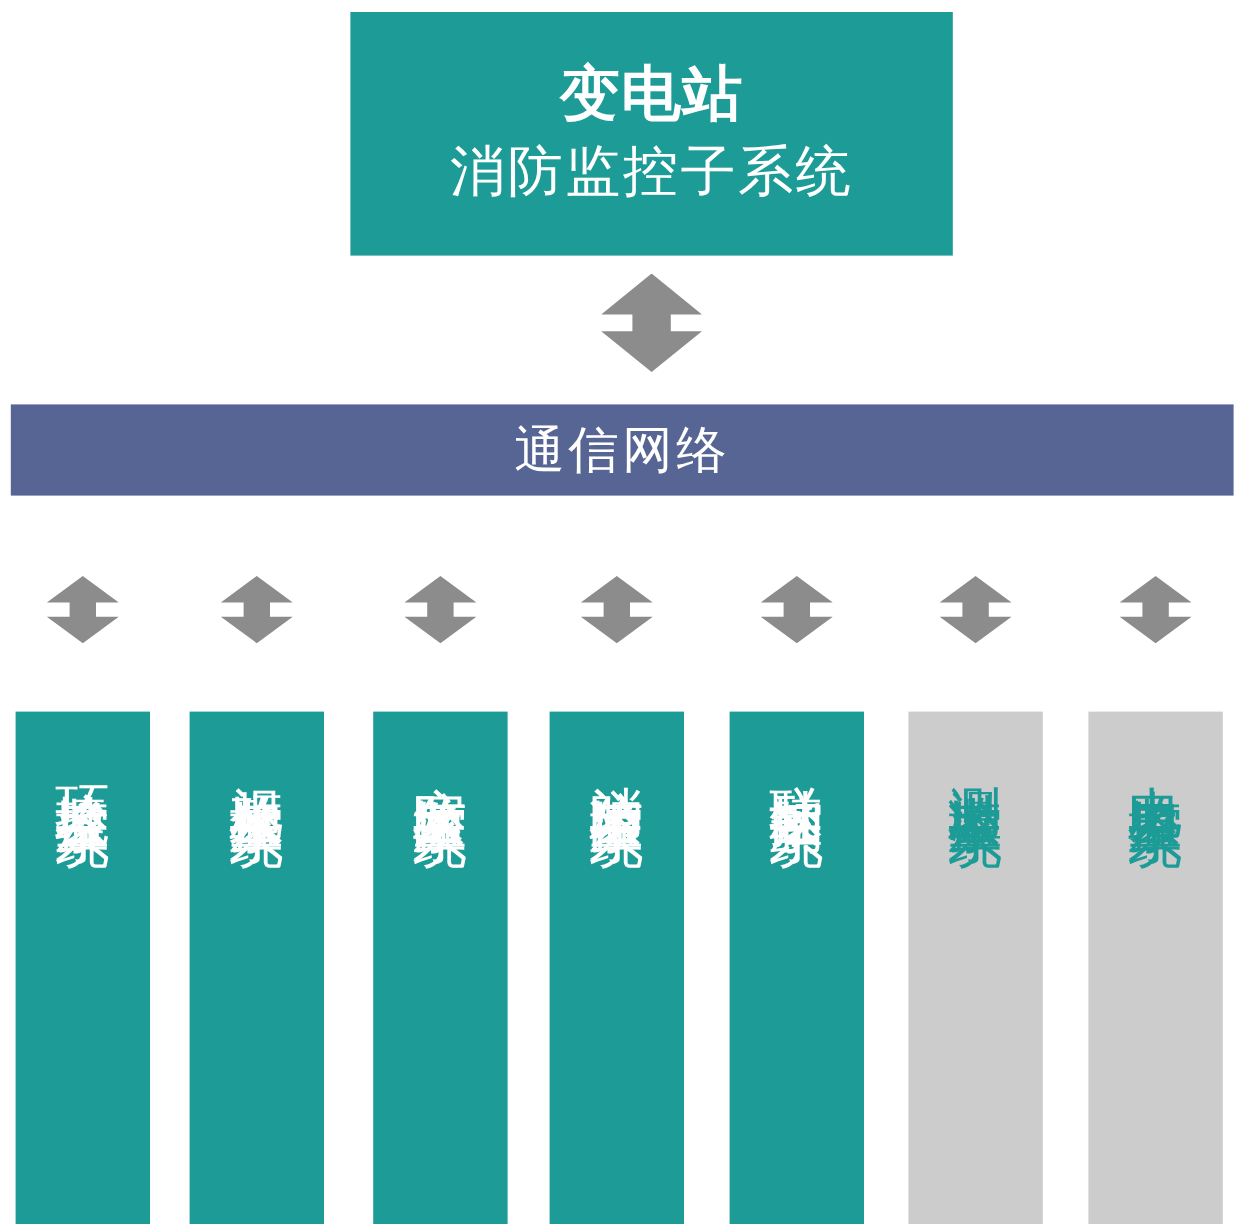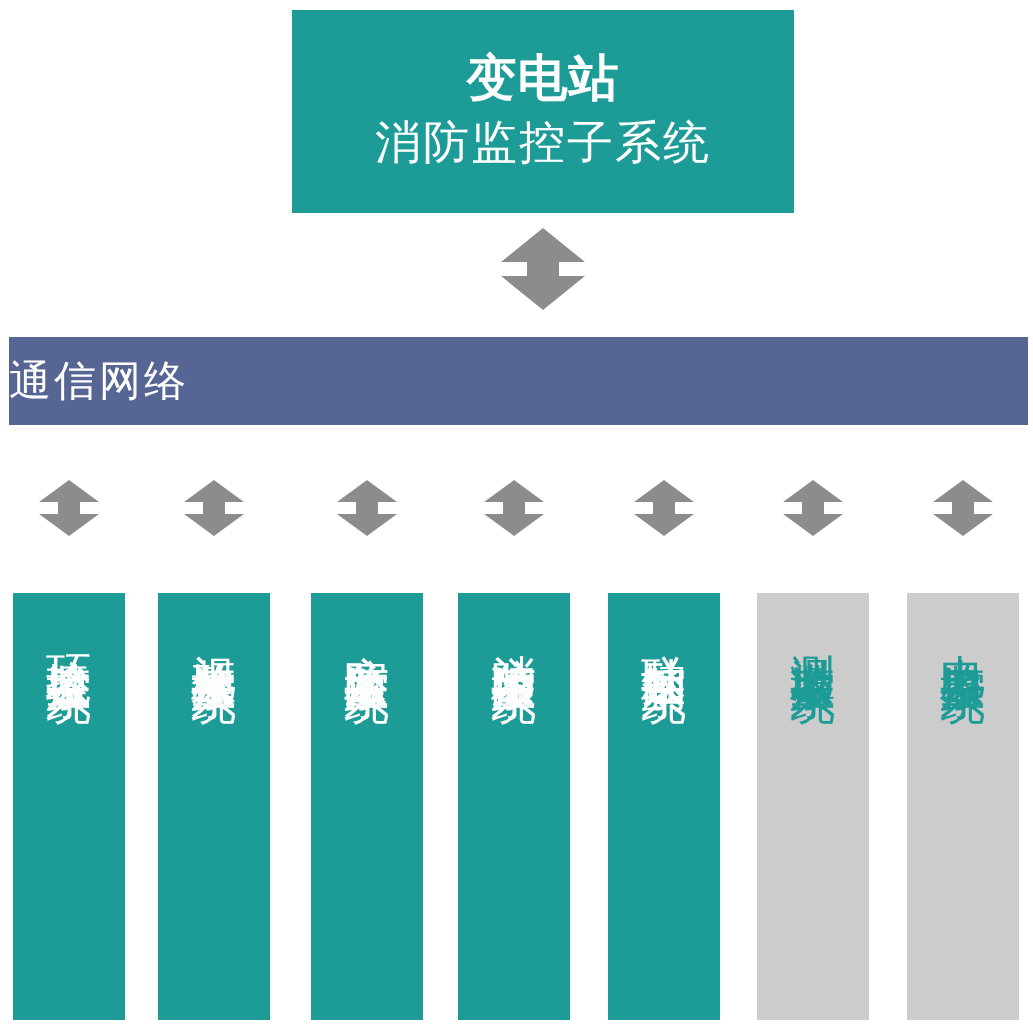--- a/index.html
+++ b/index.html
@@ -64,25 +64,25 @@
     position: absolute;
   }
   .arrow-updown svg { display: block; }
 
   
   #network-bar {
     position: absolute;
     left: 9px;
     top: 337px;
     width: 1019px;
-    height: 88px;
+    height: 76px;
     background: #566593;
     display: flex;
     align-items: center;
-    justify-content: flex-start;
+    justify-content: center;
     box-sizing: border-box;
   }
   #network-bar-label {
     color: #ffffff;
     font-size: 42px;
     font-weight: normal;
     letter-spacing: 3px;
     white-space: nowrap;
   }
 

